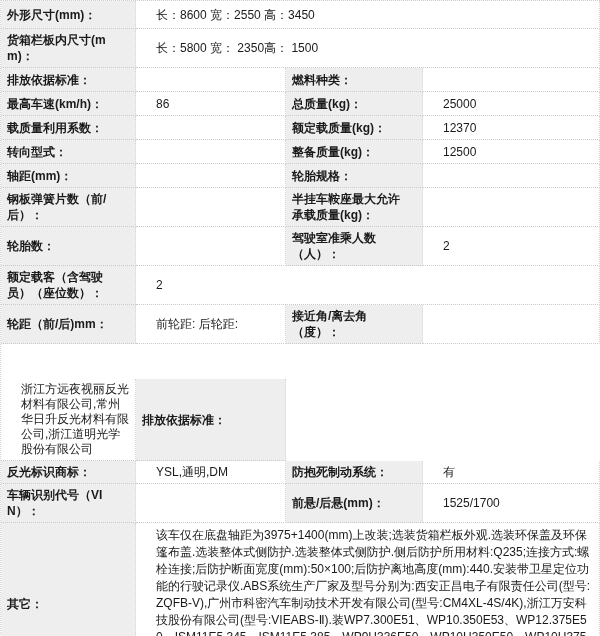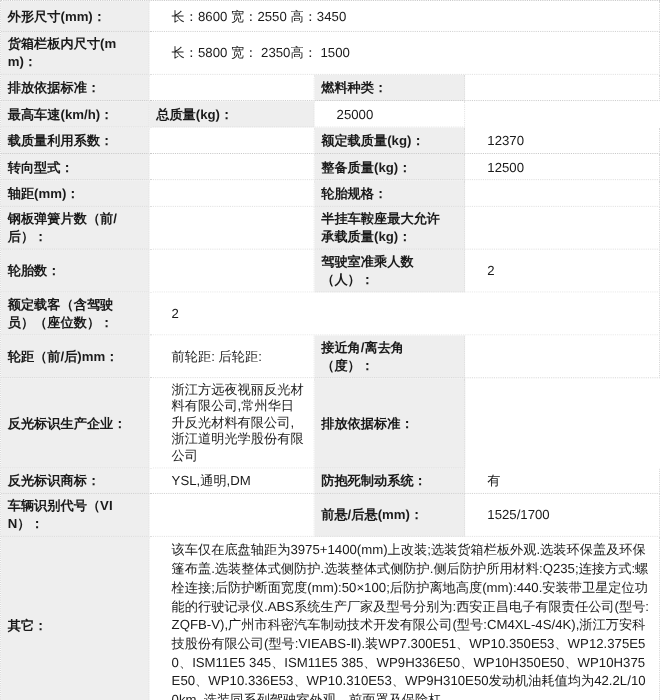--- a/index.html
+++ b/index.html
@@ -39,21 +39,21 @@
     font-weight:bold;
     padding-left:6px;
     padding-right:15px;
   }
   .val{background:#ffffff;padding-left:20px;}
   .h28 .c{min-height:28px;}
   .h23 .c{min-height:23px;}
   .h25 .c{min-height:25px;}
   .h32 .c{min-height:32px;}
   .h39 .c{min-height:39px;}
-  .h62 .c{min-height:62px;}
+  .h62 .c{min-height:62px;margin-top:35px;}
   .h62 .val{line-height:15px;}
   .h150 .c{min-height:150px;}
   .h150 .val{line-height:17px;padding-top:4px;padding-bottom:4px;}
 </style>
 </head>
 <body>
 
 <div class="tbl">
 
   <div class="row full h28">
@@ -68,20 +68,21 @@
 
   <div class="row">
     <div class="c lbl">排放依据标准：</div>
     <div class="c val"></div>
     <div class="c lbl">燃料种类：</div>
     <div class="c val"></div>
   </div>
 
   <div class="row">
     <div class="c lbl">最高车速(km/h)：</div>
+    <div class="c val">86</div>
     <div class="c lbl">总质量(kg)：</div>
     <div class="c val">25000</div>
   </div>
 
   <div class="row">
     <div class="c lbl">载质量利用系数：</div>
     <div class="c val"></div>
     <div class="c lbl">额定载质量(kg)：</div>
     <div class="c val">12370</div>
   </div>
@@ -121,21 +122,20 @@
   </div>
 
   <div class="row h25">
     <div class="c lbl">轮距（前/后)mm：</div>
     <div class="c val">前轮距: 后轮距:</div>
     <div class="c lbl">接近角/离去角（度）：</div>
     <div class="c val"></div>
   </div>
 
   <div class="row h62">
-    <div class="c lbl">反光标识生产企业：</div>
     <div class="c val">浙江方远夜视丽反光材料有限公司,常州华日升反光材料有限公司,浙江道明光学股份有限公司</div>
     <div class="c lbl">排放依据标准：</div>
   </div>
 
   <div class="row h23">
     <div class="c lbl">反光标识商标：</div>
     <div class="c val">YSL,通明,DM</div>
     <div class="c lbl">防抱死制动系统：</div>
     <div class="c val">有</div>
   </div>

